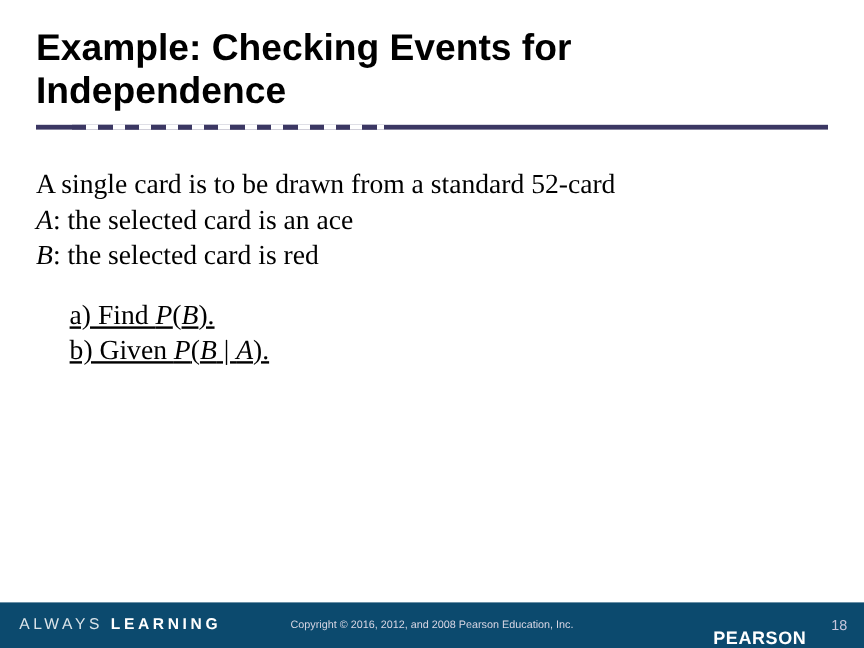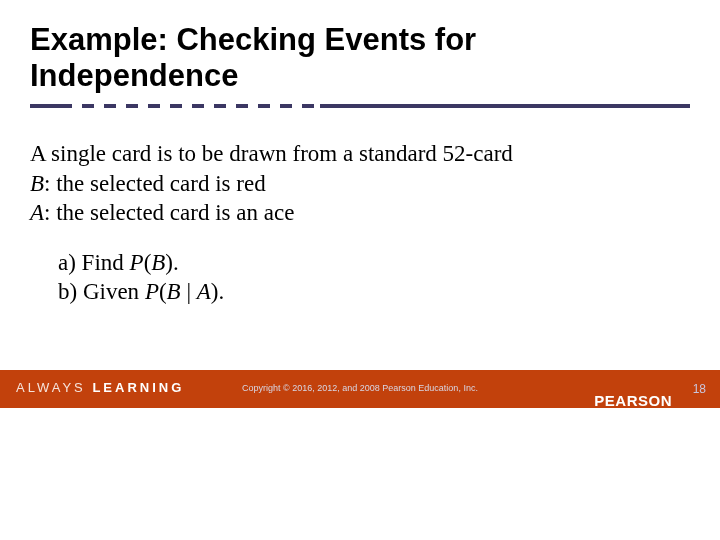--- a/index.html
+++ b/index.html
@@ -1,27 +1,27 @@
 <!DOCTYPE html>
 <html><head>
 <meta charset="utf-8">
 <style>
   * { margin: 0; padding: 0; box-sizing: border-box; }
   html, body { width: 720px; height: 540px; font-family: Arial, Helvetica, sans-serif; background: #fff; overflow: hidden; }
-  .slide { position: relative; width: 720px; height: 408px; }
+  .slide { position: relative; width: 720px; height: 540px; }
   .title-area { padding: 22px 30px 8px 30px; }
   .title { font-size: 31px; font-weight: bold; color: #000; line-height: 1.15; }
   .rule-area { position: relative; height: 14px; margin-top: 6px; }
   .rule-solid { position: absolute; top: 5px; left: 0; right: 0; height: 4px; background: #3b3763; }
   .rule-dashes { position: absolute; top: 5px; left: 30px; width: 260px; height: 4px; background: repeating-linear-gradient(to right, #3b3763 0 12px, #fff 12px 22px); }
   .body { padding: 18px 34px 0 30px; font-family: "Times New Roman", Times, serif; font-size: 23px; color: #000; line-height: 1.28; }
   .events { margin-bottom: 18px; }
   .italic { font-style: italic; }
-  .questions { padding: 2px 0 0 28px; }
-  .footer { position: absolute; left: 0; right: 0; bottom: 0; height: 38px; background: #c2410c; color: #fff; }
+  .questions { padding: 2px 0 0 28px; text-decoration: underline; }
+  .footer { position: absolute; left: 0; right: 0; bottom: 0; height: 38px; background: #0c4a6e; color: #fff; }
   .always { position: absolute; left: 16px; top: 10px; font-size: 13px; letter-spacing: 3px; }
   .always .light { font-weight: 300; opacity: 0.85; }
   .always .bold { font-weight: bold; letter-spacing: 3px; }
   .copyright { position: absolute; left: 0; right: 0; top: 13px; text-align: center; font-size: 9px; color: #d8d6e4; }
   .pearson { position: absolute; right: 48px; top: 22px; display: flex; align-items: flex-end; gap: 6px; }
   .p-bars-row { display: flex; gap: 2px; }
   .p-text { font-size: 15px; font-weight: bold; letter-spacing: 0.5px; }
   .pagenum { position: absolute; right: 14px; top: 12px; font-size: 12px; color: #c9c6dd; }
 </style>
 </head>
@@ -34,24 +34,24 @@
     <div class="rule-area">
       <div class="rule-solid"></div>
       <div class="rule-dashes"></div>
     </div>
   </div>
 
   <div class="body">
     <div class="events">
       <div>A single card is to be drawn from a standard 52-card</div>
       <div>
-        <span class="italic">B</span><span>: the selected card is red</span>
+        <span class="italic">A</span><span>: the selected card is an ace</span>
       </div>
       <div>
-        <span class="italic">A</span><span>: the selected card is an ace</span>
+        <span class="italic">B</span><span>: the selected card is red</span>
       </div>
     </div>
 
     <div class="questions">
       <div>
         <span>a)  Find </span><span class="italic">P</span><span>(</span><span class="italic">B</span><span>).</span>
       </div>
       <div>
         <span>b)  Given </span><span class="italic">P</span><span>(</span><span class="italic">B</span><span> | </span><span class="italic">A</span><span>).</span>
       </div>

